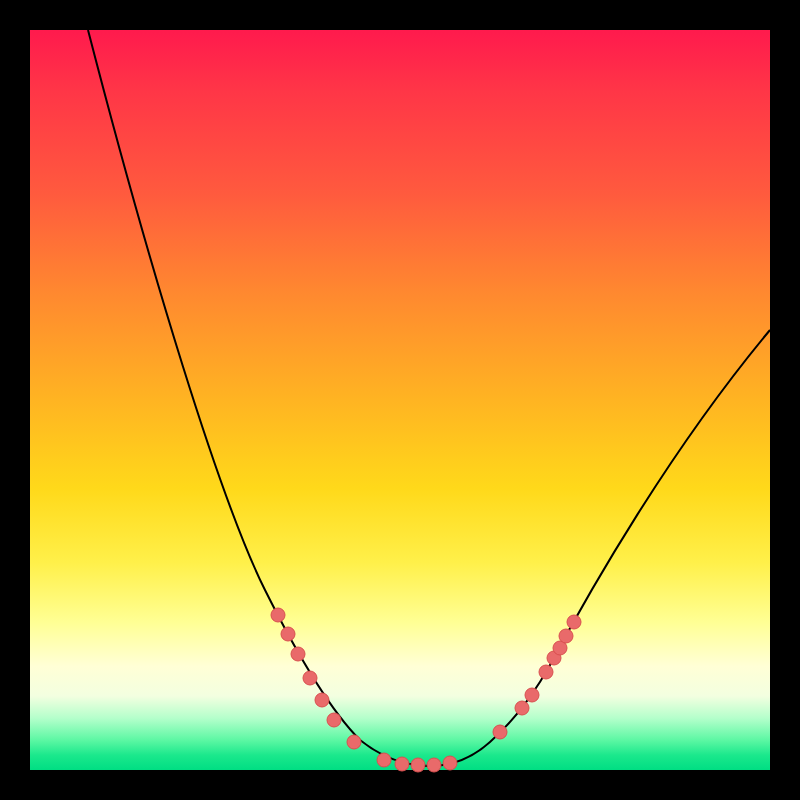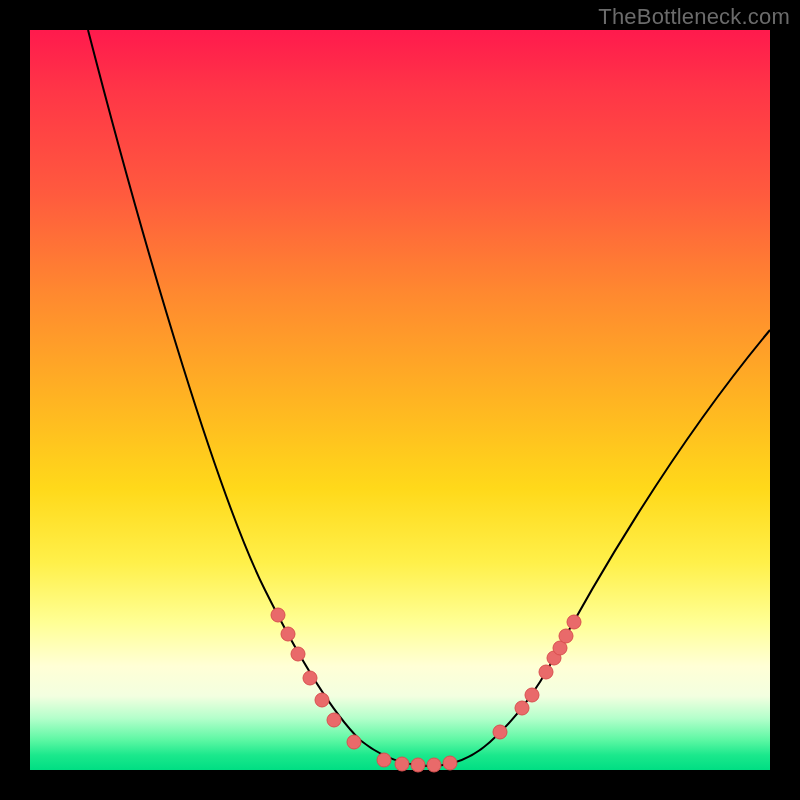--- a/index.html
+++ b/index.html
@@ -87,14 +87,13 @@
           <circle cx="492" cy="678" r="7" fill="#e96a6a" stroke="#d94f4f" stroke-width="1"></circle>
           <circle cx="502" cy="665" r="7" fill="#e96a6a" stroke="#d94f4f" stroke-width="1"></circle>
           <circle cx="516" cy="642" r="7" fill="#e96a6a" stroke="#d94f4f" stroke-width="1"></circle>
           <circle cx="524" cy="628" r="7" fill="#e96a6a" stroke="#d94f4f" stroke-width="1"></circle>
           <circle cx="530" cy="618" r="7" fill="#e96a6a" stroke="#d94f4f" stroke-width="1"></circle>
           <circle cx="536" cy="606" r="7" fill="#e96a6a" stroke="#d94f4f" stroke-width="1"></circle>
           <circle cx="544" cy="592" r="7" fill="#e96a6a" stroke="#d94f4f" stroke-width="1"></circle>
         </g>
     </svg>
   </div>
-  <div class="watermark">TheBottleneck.com</div>
 </div>
 
 </body></html>

